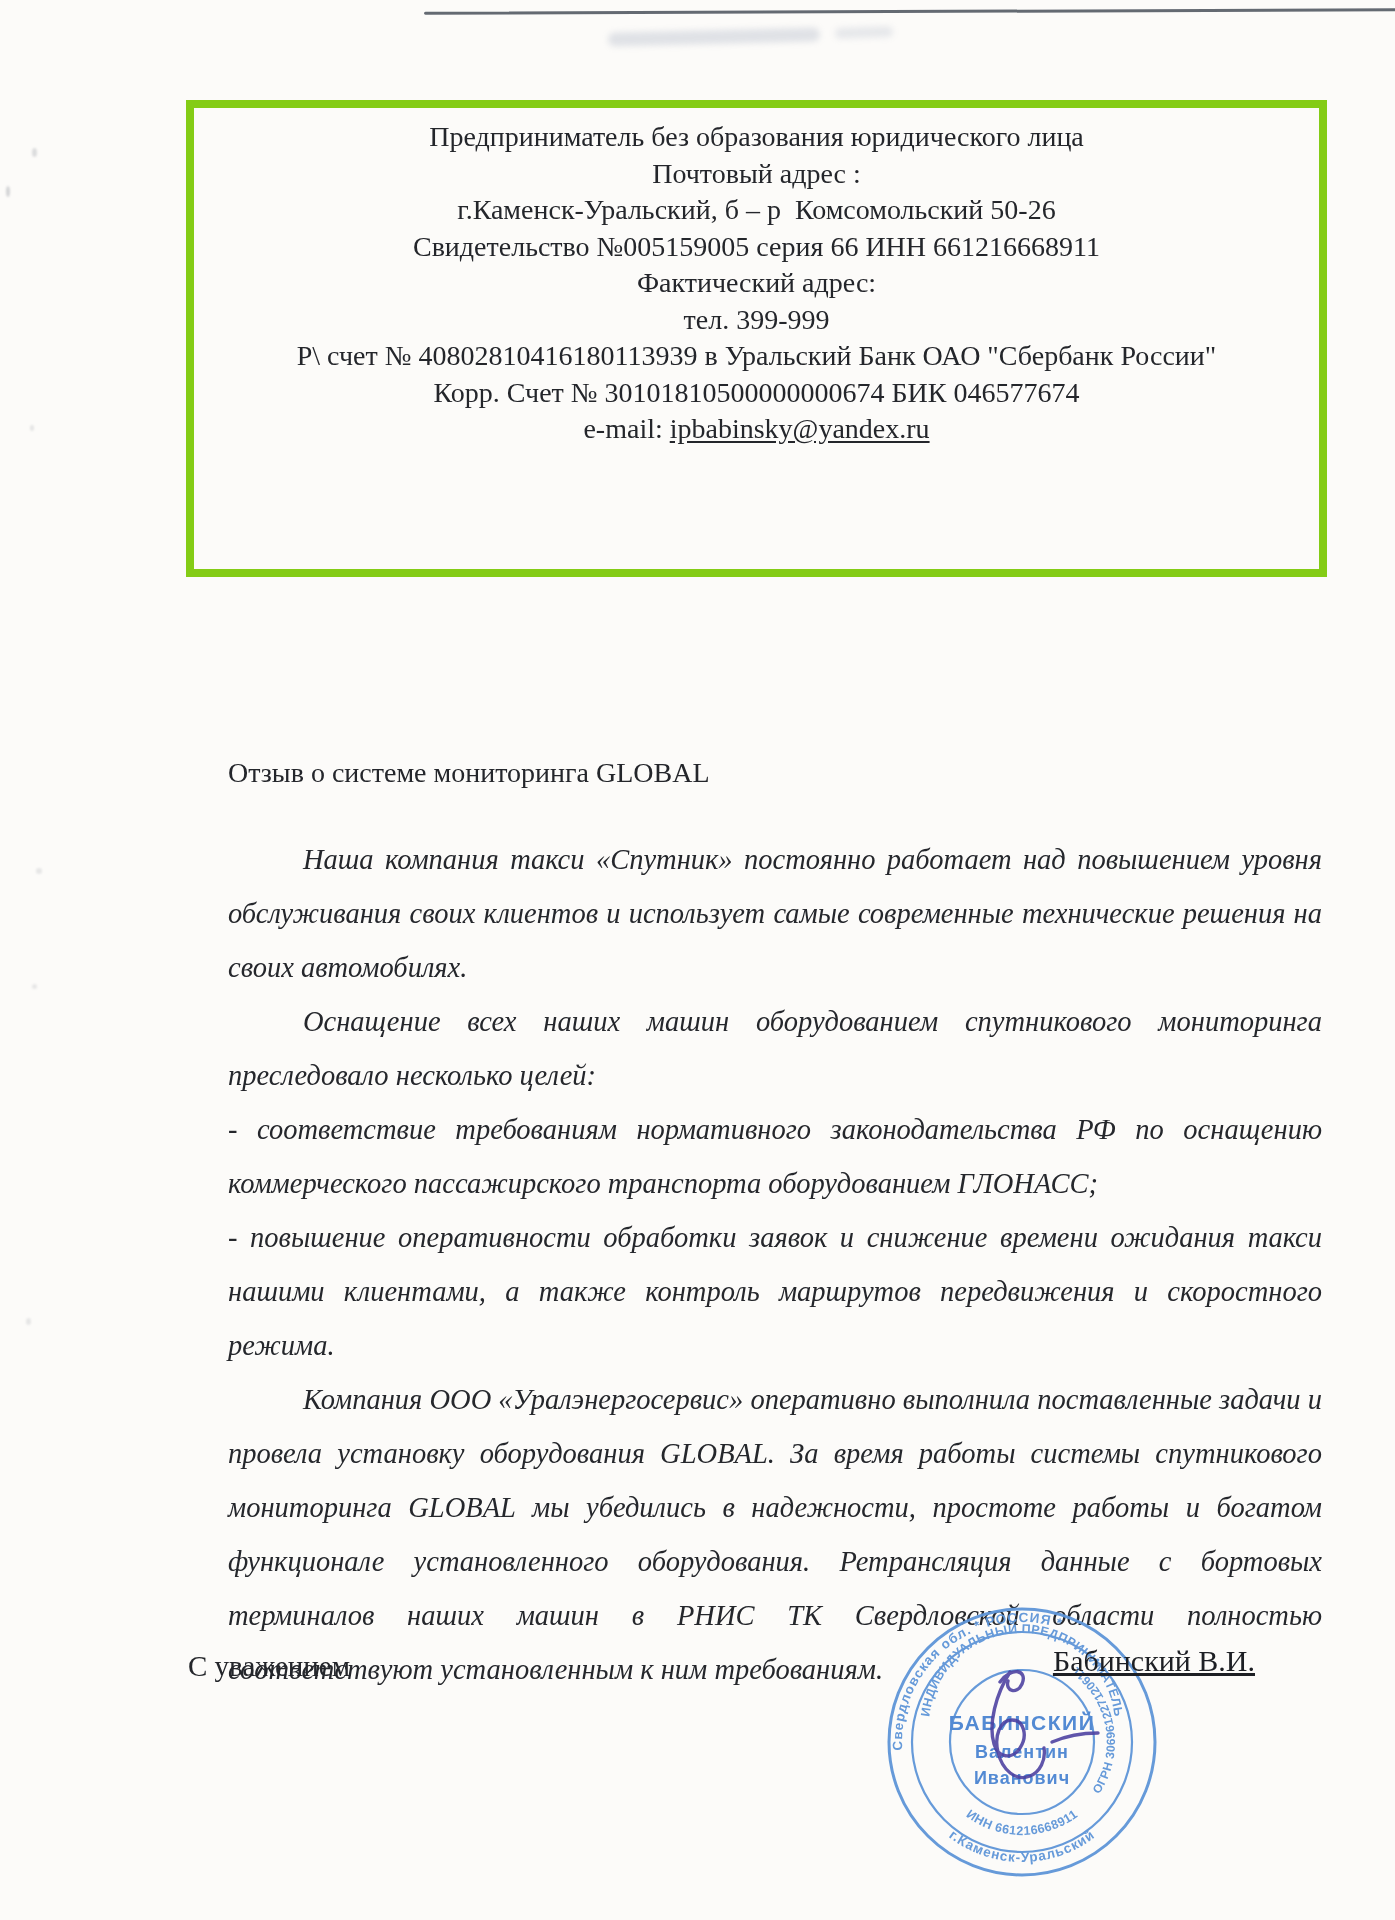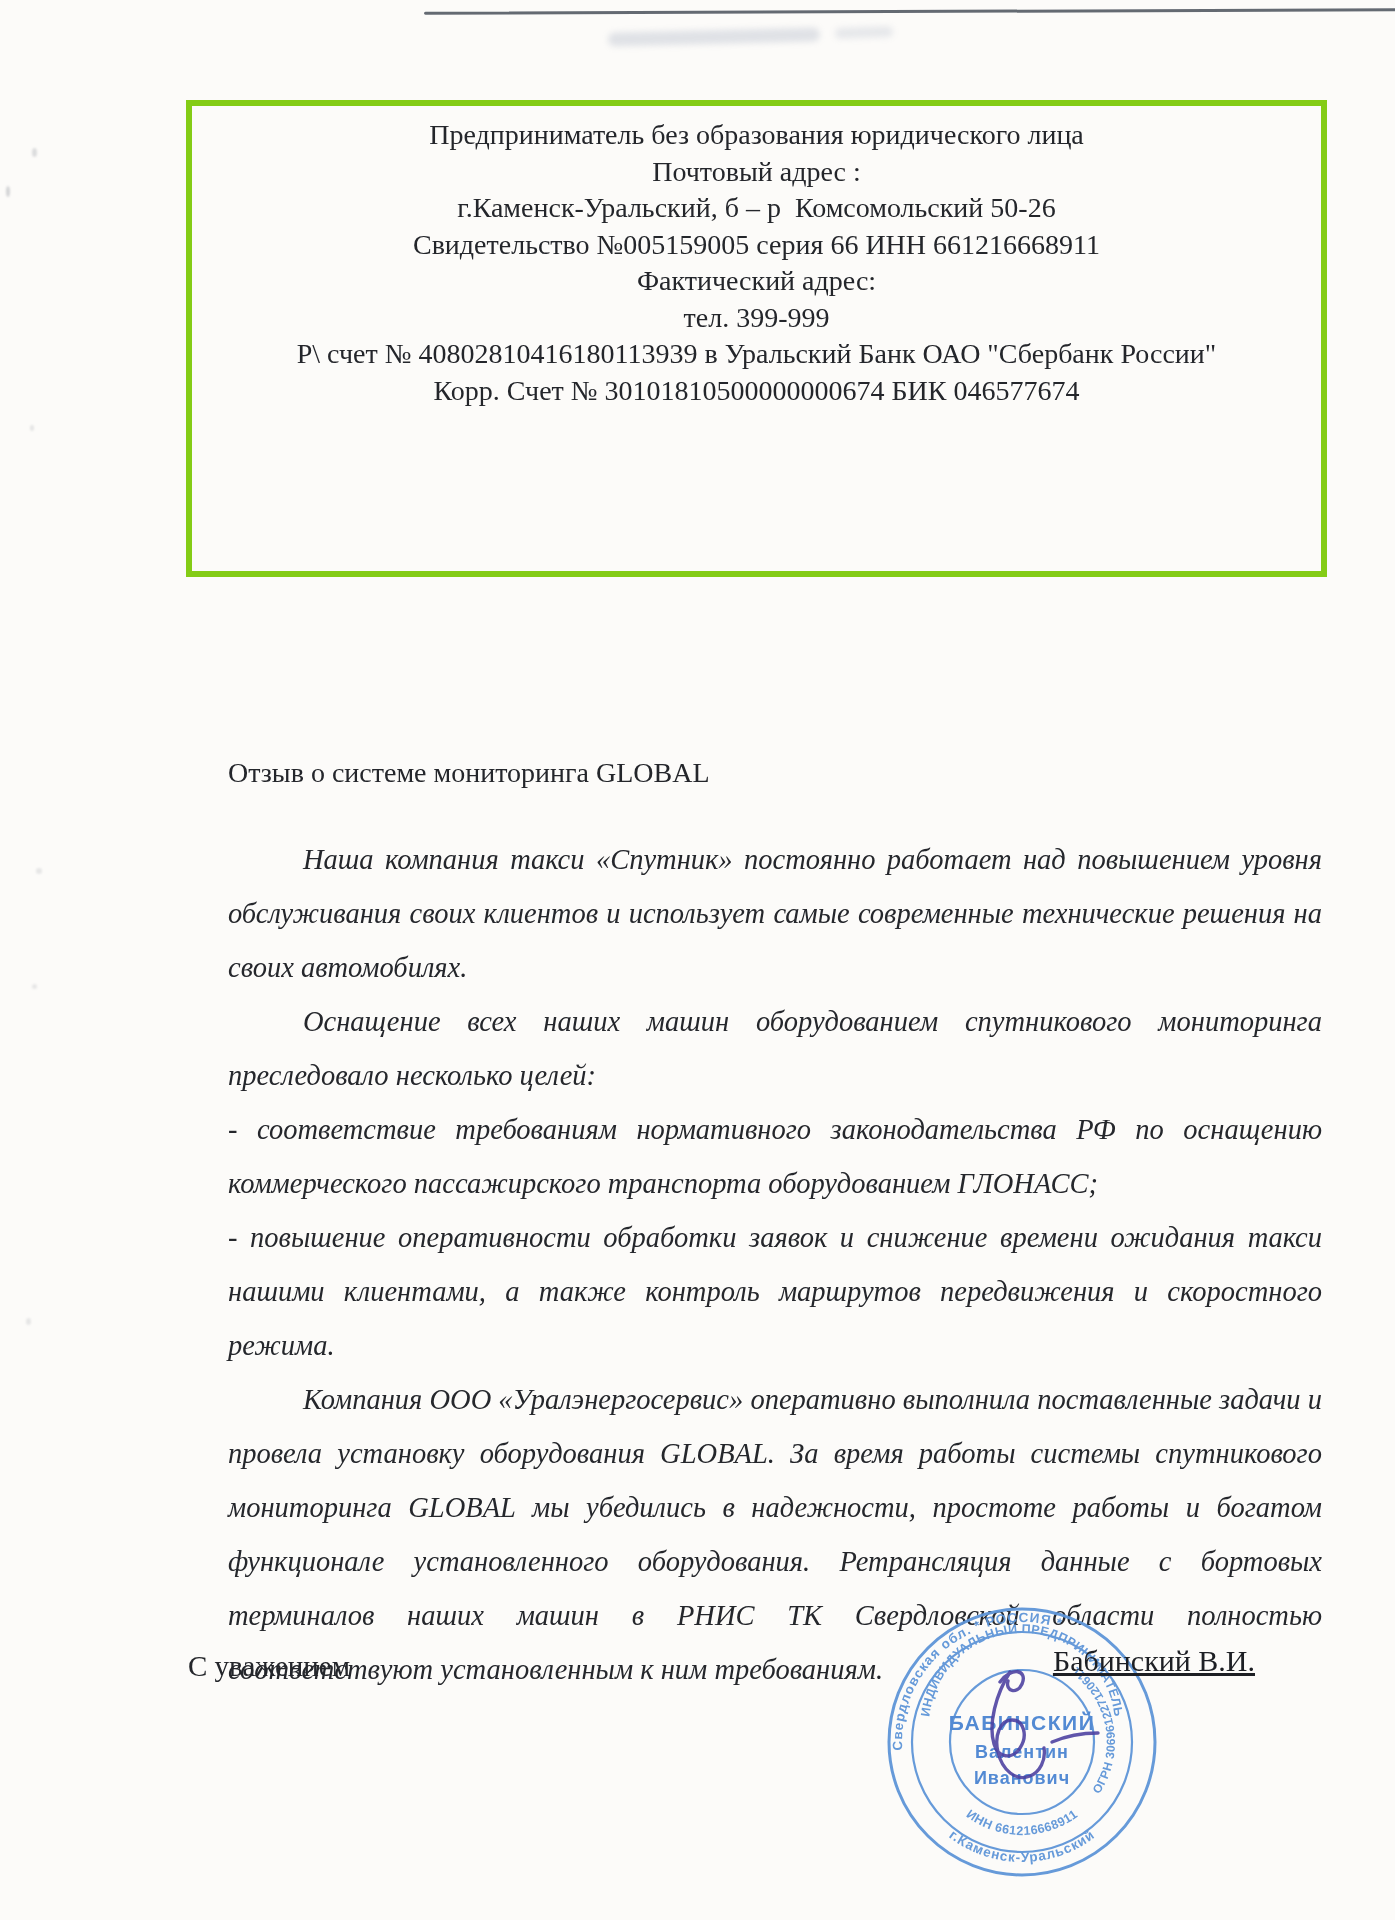--- a/index.html
+++ b/index.html
@@ -26,21 +26,21 @@
   .speck{position:absolute;background:#6a707c;border-radius:50%;filter:blur(1px);}
   .sp1{left:32px;top:148px;width:5px;height:9px;opacity:.22;}
   .sp2{left:6px;top:186px;width:4px;height:11px;opacity:.28;}
   .sp3{left:30px;top:425px;width:4px;height:6px;opacity:.16;}
   .sp4{left:36px;top:868px;width:6px;height:6px;opacity:.15;}
   .sp5{left:32px;top:984px;width:5px;height:5px;opacity:.15;}
   .sp6{left:26px;top:1318px;width:5px;height:7px;opacity:.15;}
   
   .header-box{
     position:absolute;left:186px;top:100px;width:1141px;height:477px;
-    border:6px solid #84cc16;box-sizing:border-box;background:transparent;
+    border:8px solid #84cc16;box-sizing:border-box;background:transparent;
   }
   .box-content{padding-top:11px;}
   .box-line{
     text-align:center;font-size:28px;line-height:36.5px;
     white-space:pre-wrap;color:#24262b;
   }
   .email-addr{text-decoration:underline;text-underline-offset:3px;}
   
   .letter-title{
     position:absolute;left:228px;top:757px;width:1094px;
@@ -78,20 +78,21 @@
 <div class="header-box">
   <div class="box-content">
     <div class="box-line">Предприниматель без образования юридического лица</div>
     <div class="box-line">Почтовый адрес :</div>
     <div class="box-line">г.Каменск-Уральский, б – р  Комсомольский 50-26</div>
     <div class="box-line">Свидетельство №005159005 серия 66 ИНН 661216668911</div>
     <div class="box-line">Фактический адрес:</div>
     <div class="box-line">тел. 399-999</div>
     <div class="box-line">Р\ счет № 40802810416180113939 в Уральский Банк ОАО "Сбербанк России"</div>
     <div class="box-line">Корр. Счет № 30101810500000000674 БИК 046577674</div>
+    <div class="box-line"><span>e-mail: </span><span class="email-addr">ipbabinsky@yandex.ru</span></div>
   </div>
 </div>
 
 <div class="letter-title">Отзыв о системе мониторинга GLOBAL</div>
 
 <div class="letter-body">
   <p class="indent">Наша компания такси «Спутник» постоянно работает над повышением уровня обслуживания своих клиентов и использует самые современные технические решения на своих автомобилях.</p>
   <p class="indent">Оснащение всех наших машин оборудованием спутникового мониторинга преследовало несколько целей:</p>
   <p>- соответствие требованиям нормативного законодательства РФ по оснащению коммерческого пассажирского транспорта оборудованием ГЛОНАСС;</p>
   <p>- повышение оперативности обработки заявок и снижение времени ожидания такси нашими клиентами, а также контроль маршрутов передвижения и скоростного режима.</p>

